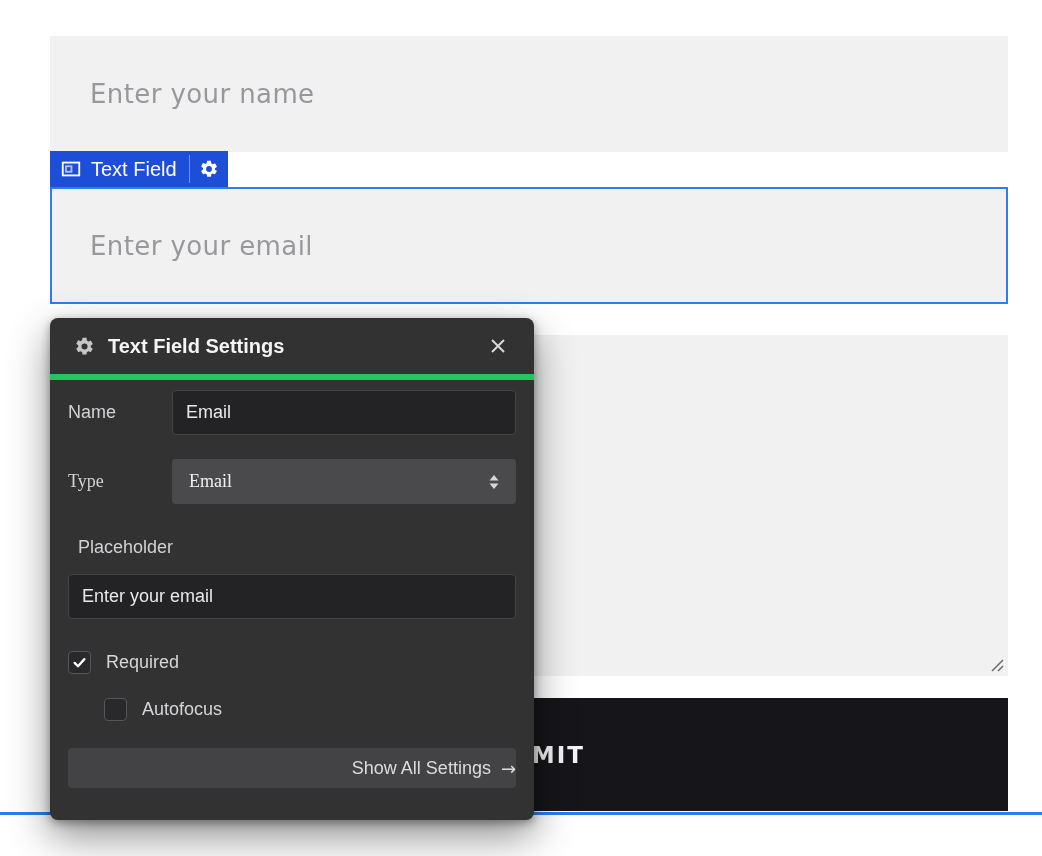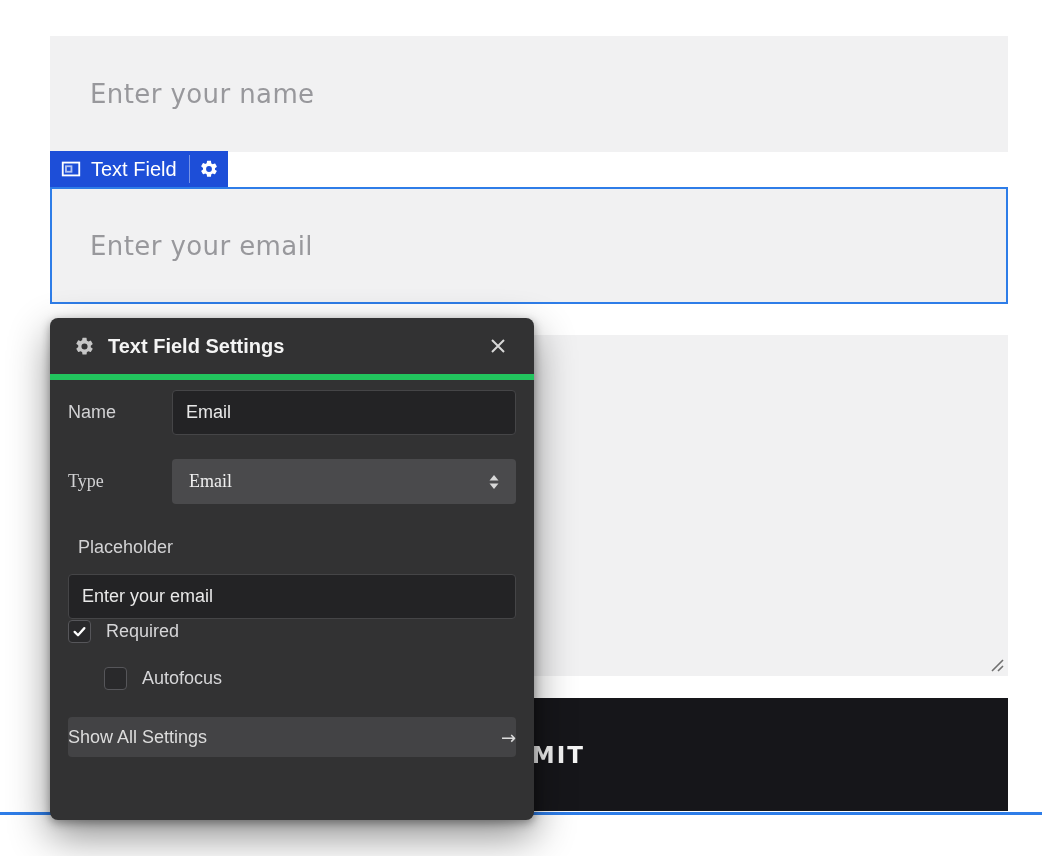--- a/index.html
+++ b/index.html
@@ -84,33 +84,33 @@
     flex:1; height:45px; background:#4a4a4c; border-radius:4px;
     display:flex; align-items:center; padding:0 14px 0 17px;
     font-size:18px; color:#f0f0f0; cursor:pointer;
   }
   .select-value { flex:1; }
 
   .ph-label { margin:33px 28px 0; font-size:18px; color:#d2d2d4; }
   .ph-input-wrap { margin:16px 18px 0; }
 
   .check-row { display:flex; align-items:center; margin:0 18px; height:24px; cursor:pointer; }
-  .check-row.first { }
+  .check-row.first { margin-top:31px; }
   .check-row.second { margin-top:23px;padding-left:36px; }
   .checkbox {
     width:23px; height:23px; border-radius:4px; background:#29292b;
     border:1.5px solid #56565a; margin-right:15px; flex-shrink:0;
     display:flex; align-items:center; justify-content:center;
   }
   .check-label { font-size:18px; color:#d6d6d8; }
 
   .show-all-btn {
     margin:27px 18px 0; height:40px; background:#434345; border:none; border-radius:4px;
     width:calc(100% - 36px); color:#dcdcdc; font-family:"Liberation Sans", sans-serif;
-    font-size:18px; display:flex; align-items:center; justify-content:space-between; gap:10px;
+    font-size:18px; display:flex; align-items:center; justify-content:flex-end; gap:10px;
     cursor:pointer;
   }
   .arrow-glyph { font-family:"DejaVu Sans", sans-serif; font-size:18px; }
 
   svg { display:block; }
 </style>
 </head>
 <body>
 
 <div class="stage">

